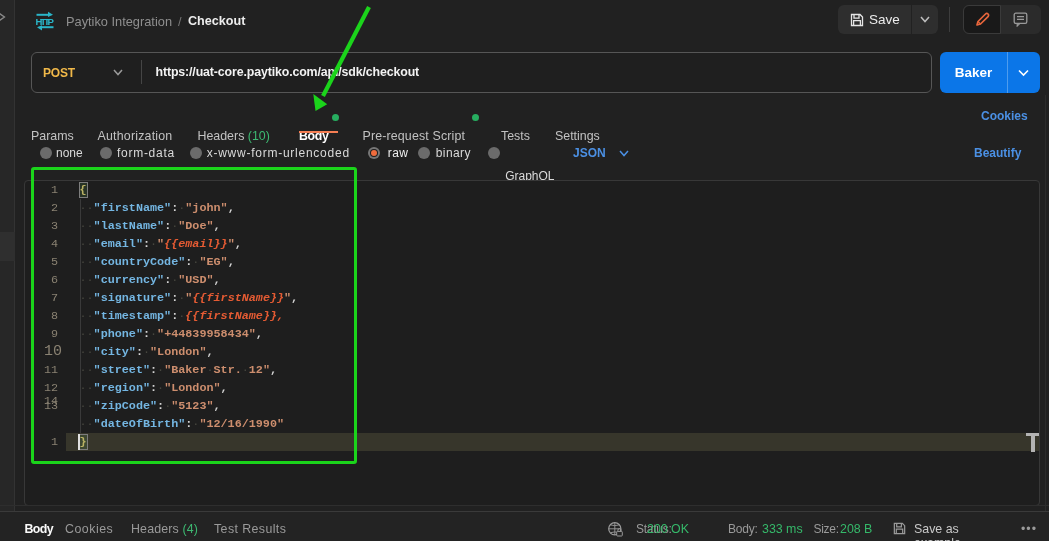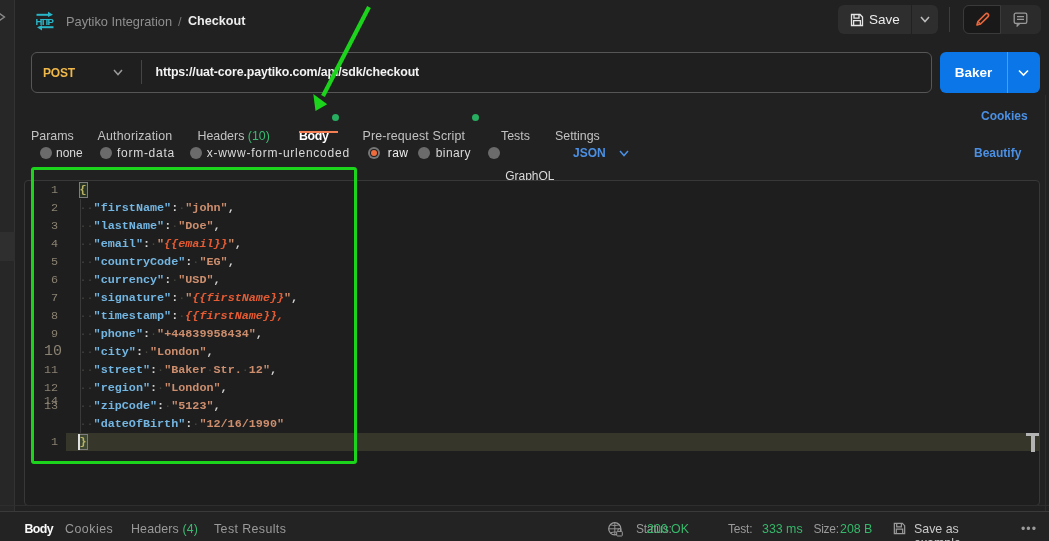--- a/index.html
+++ b/index.html
@@ -163,21 +163,21 @@
   <div class="abs ftab" style="left:214px;letter-spacing:0.4px;">Test Results</div>
 
   <svg class="abs" style="left:607px;top:520.5px;" width="17" height="17" viewBox="0 0 17 17">
     <circle cx="7.8" cy="7.8" r="6.1" fill="none" stroke="#9a9a9a" stroke-width="1.2"></circle>
     <path d="M7.8 1.7 v12.2 M1.7 7.8 h12.2 M3.6 3.9 a8.6 5.6 0 0 0 8.4 0 M3.6 11.7 a8.6 5.6 0 0 1 8.4 0" fill="none" stroke="#9a9a9a" stroke-width="0.9"></path>
     <rect x="9.7" y="10.4" width="5.6" height="4.6" rx="0.8" fill="#232323" stroke="#9a9a9a" stroke-width="1"></rect>
     <path d="M10.9 10.4 v-1.2 a1.6 1.6 0 0 1 3.2 0 v1.2" fill="none" stroke="#9a9a9a" stroke-width="1"></path>
   </svg>
   <div class="abs ftab" style="left:636px;font-size:12px;letter-spacing:-0.25px;">Status:</div>
   <div class="abs ftab grn" style="left:647px;">200 OK</div>
-  <div class="abs ftab" style="left:728px;font-size:12px;letter-spacing:-0.2px;">Test:</div>
+  <div class="abs ftab" style="left:728px;font-size:12px;letter-spacing:-0.2px;">Body:</div>
   <div class="abs ftab grn" style="left:762px;">333 ms</div>
   <div class="abs ftab" style="left:813.5px;font-size:12px;letter-spacing:-0.3px;">Size:</div>
   <div class="abs ftab grn" style="left:840px;">208 B</div>
   <svg class="abs" style="left:892px;top:521px;" width="15" height="15" viewBox="0 0 16 16">
     <path d="M2.5 2.5 h8.5 l2.5 2.5 v8.5 h-11 z" fill="none" stroke="#9a9a9a" stroke-width="1.3"></path>
     <path d="M5 2.8 v3.4 h5 v-3.4" fill="none" stroke="#9a9a9a" stroke-width="1.3"></path>
     <path d="M4.6 13.2 v-4.6 h6.8 v4.6" fill="none" stroke="#9a9a9a" stroke-width="1.3"></path>
   </svg>
   <div class="abs ftab" style="left:914px;color:#c9c9c9;">Save as example</div>
   <div class="abs ftab" style="left:1021px;letter-spacing:1px;">•••</div>

